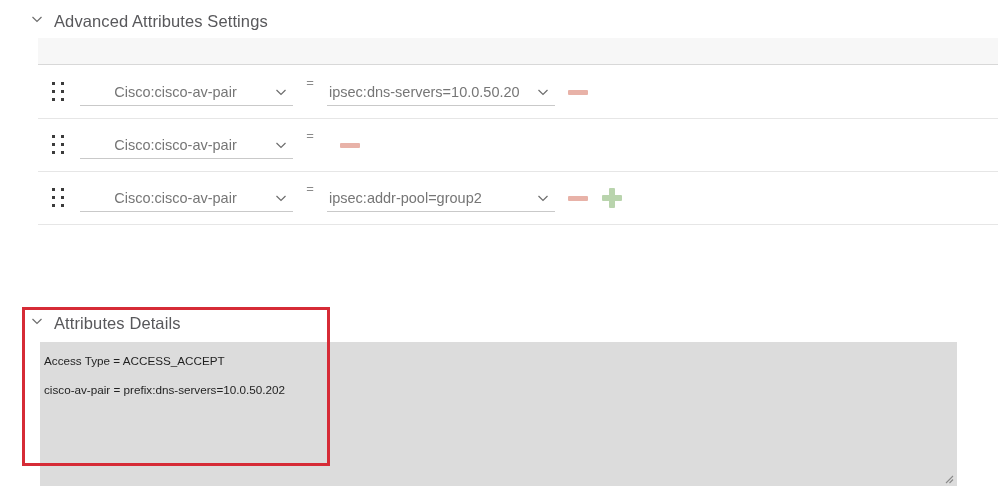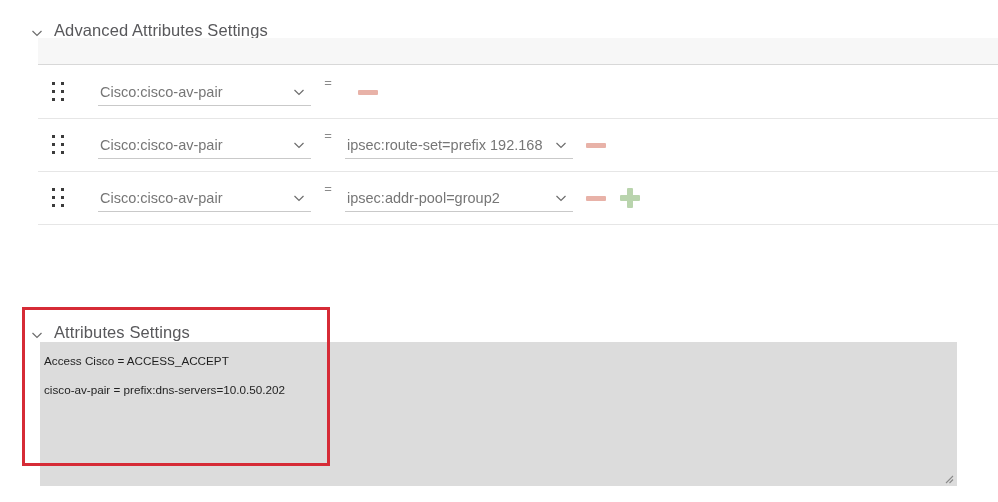--- a/index.html
+++ b/index.html
@@ -12,21 +12,21 @@
     background: #ffffff;
     font-family: "Liberation Sans", sans-serif;
     color: #58585b;
     overflow: hidden;
     position: relative;
   }
 
   
   .section-header {
     display: flex;
-    align-items: flex-end;
+    align-items: flex-start;
     gap: 10px;
     height: 28px;
     padding-left: 30px;
     box-sizing: border-box;
   }
   .adv-header {
     position: absolute;
     left: 0;
     top: 12px;
     width: 500px;
@@ -117,21 +117,21 @@
   }
   .select-box .caret {
     flex: 0 0 auto;
     width: 16px;
     height: 16px;
     margin-left: 4px;
     margin-right: 4px;
   }
   .select-box .caret svg { display: block; }
 
-  .name-select { width: 213px; margin-left: 20px; }
+  .name-select { width: 213px; margin-left: 2px; text-align: center; }
   .value-select { width: 228px; }
 
   .equals {
     width: 34px;
     text-align: center;
     font-size: 13px;
     color: #8a8a8a;
     flex: 0 0 auto;
     align-self: flex-start;
     margin-top: 9px;
@@ -251,20 +251,28 @@
     </span>
     <div class="select-box name-select">
       <span class="sel-text">Cisco:cisco-av-pair</span>
       <span class="caret">
         <svg width="16" height="16" viewBox="0 0 16 16">
             <path d="M3.5 6 L8 10.5 L12.5 6" fill="none" stroke="#6d6d6d" stroke-width="1.2"></path>
           </svg>
       </span>
     </div>
     <span class="equals">=</span>
+    <div class="select-box value-select">
+      <span class="sel-text">ipsec:dns-servers=10.0.50.20</span>
+      <span class="caret">
+        <svg width="16" height="16" viewBox="0 0 16 16">
+            <path d="M3.5 6 L8 10.5 L12.5 6" fill="none" stroke="#6d6d6d" stroke-width="1.2"></path>
+          </svg>
+      </span>
+    </div>
     <span class="btn-icon btn-minus"></span>
   </div>
 
   <div class="attr-row">
     <span class="drag-handle">
       <i></i>
         <i></i>
         <i></i>
         <i></i>
         <i></i>
@@ -272,28 +280,20 @@
     </span>
     <div class="select-box name-select">
       <span class="sel-text">Cisco:cisco-av-pair</span>
       <span class="caret">
         <svg width="16" height="16" viewBox="0 0 16 16">
             <path d="M3.5 6 L8 10.5 L12.5 6" fill="none" stroke="#6d6d6d" stroke-width="1.2"></path>
           </svg>
       </span>
     </div>
     <span class="equals">=</span>
-    <div class="select-box value-select">
-      <span class="sel-text">ipsec:route-set=prefix 192.168</span>
-      <span class="caret">
-        <svg width="16" height="16" viewBox="0 0 16 16">
-            <path d="M3.5 6 L8 10.5 L12.5 6" fill="none" stroke="#6d6d6d" stroke-width="1.2"></path>
-          </svg>
-      </span>
-    </div>
     <span class="btn-icon btn-minus"></span>
   </div>
 
   <div class="attr-row">
     <span class="drag-handle">
       <i></i>
         <i></i>
         <i></i>
         <i></i>
         <i></i>
@@ -321,25 +321,25 @@
   </div>
 
 </div>
 
 <div class="section-header details-header">
   <span class="chevron">
     <svg width="14" height="14" viewBox="0 0 14 14">
       <path d="M2.5 5 L7 9.5 L11.5 5" fill="none" stroke="#6d6d6d" stroke-width="1.2"></path>
     </svg>
   </span>
-  <span class="section-title">Attributes Settings</span>
+  <span class="section-title">Attributes Details</span>
 </div>
 
 <div class="details-box">
-  <div class="details-line">Access Cisco = ACCESS_ACCEPT</div>
+  <div class="details-line">Access Type = ACCESS_ACCEPT</div>
   <div class="details-line">cisco-av-pair = prefix:dns-servers=10.0.50.202</div>
   <span class="resize-grip">
     <svg width="12" height="12" viewBox="0 0 12 12">
       <path d="M11 4 L4 11 M11 7.5 L7.5 11" stroke="#8a8a8a" stroke-width="1.1" fill="none"></path>
     </svg>
   </span>
 </div>
 
 <div class="red-box"></div>
 

